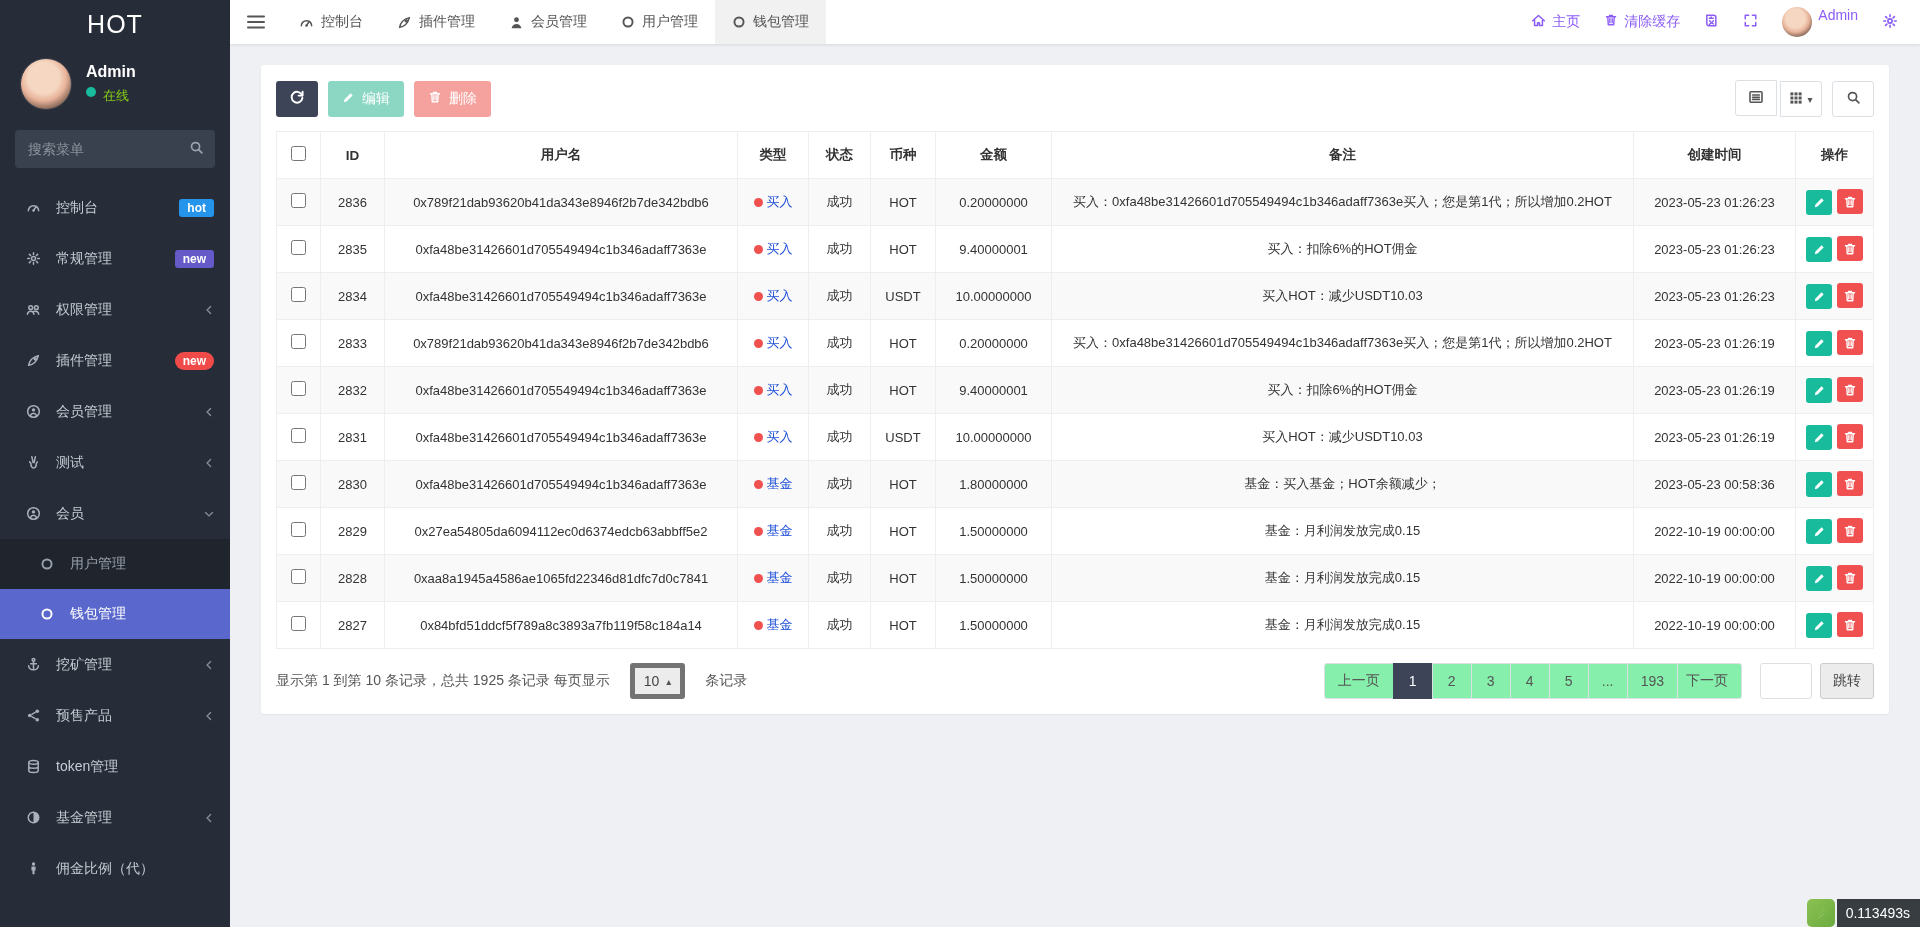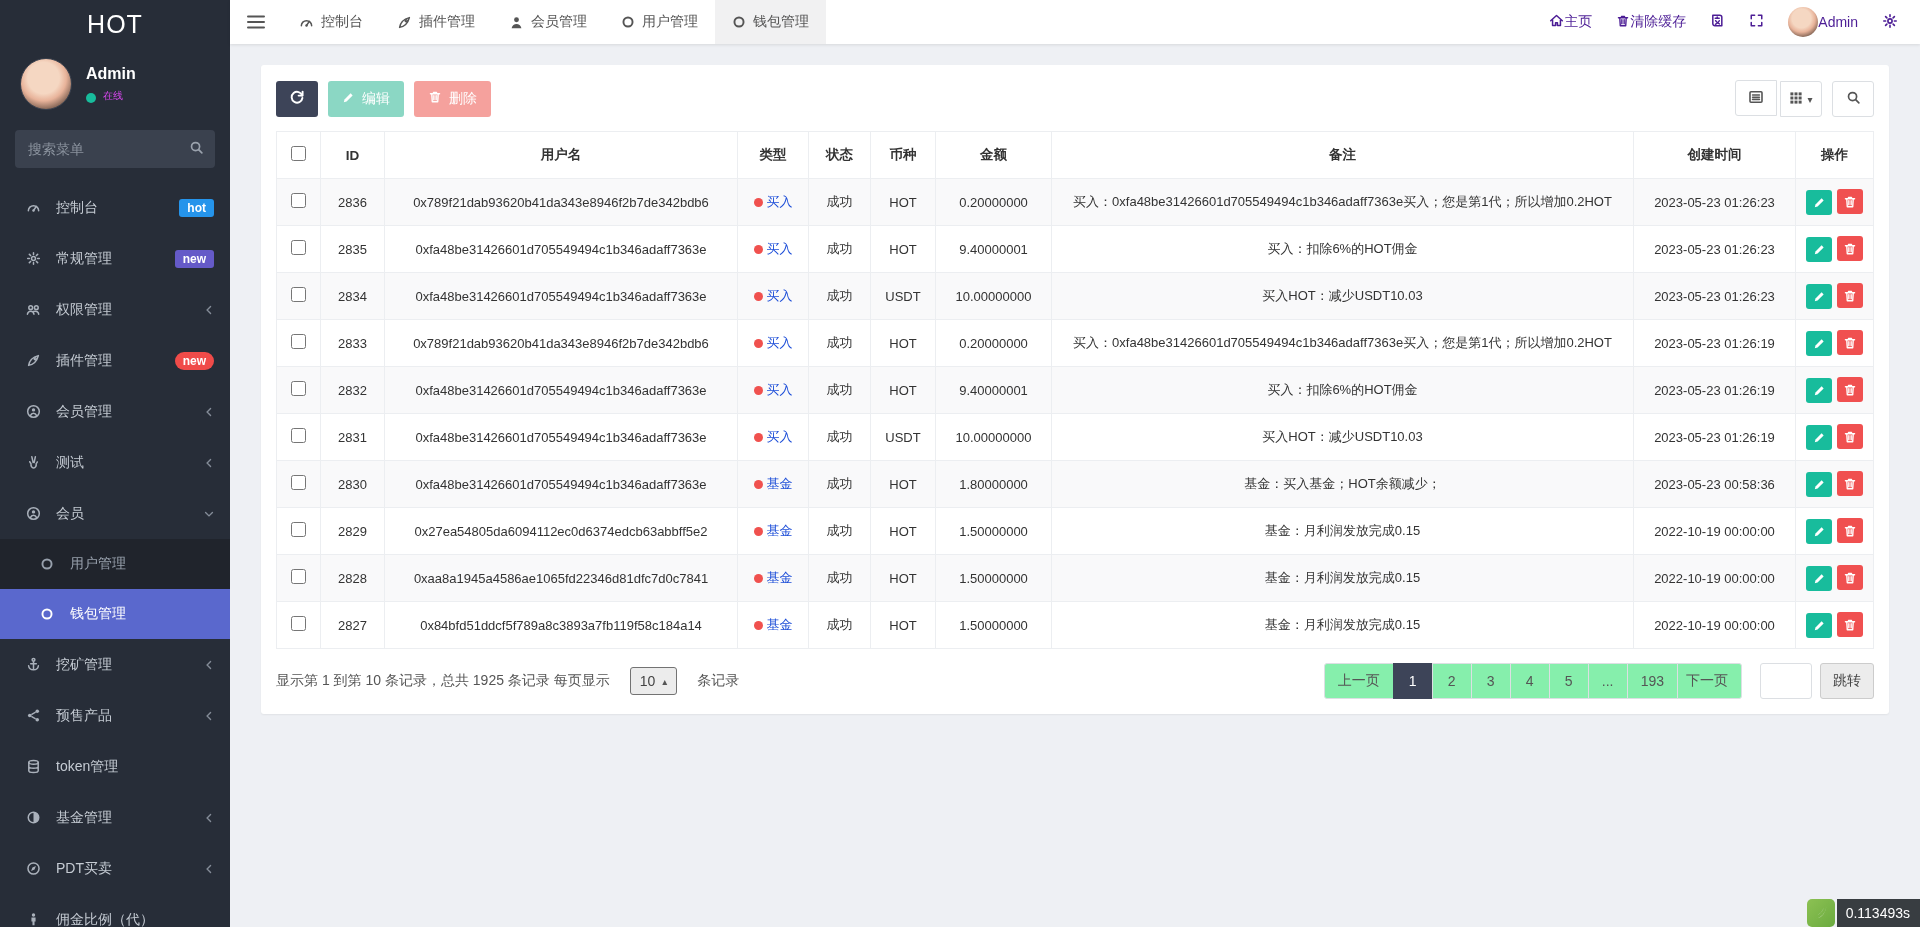--- a/index.html
+++ b/index.html
@@ -7,21 +7,21 @@
   body { font-family:"Liberation Sans","DejaVu Sans",sans-serif; background:#eef0f4; color:#333; }
   .app { display:flex; width:100%; height:100%; }
 
   
   .sidebar { width:230px; min-width:230px; height:100%; background:#272d38; color:#c5cbd3; overflow:hidden; }
   .logo { height:48px; line-height:48px; text-align:center; color:#fff; font-size:25px; font-weight:500; letter-spacing:1px; }
   .profile { display:flex; align-items:center; padding:10px 20px 16px 20px; }
   .avatar { width:52px; height:52px; border-radius:50%; background:radial-gradient(circle at 45% 38%, #f5d7c2 0 38%, #e8b39a 55%, #8a6a5a 75%, #5c4a44 100%); border:1px solid #3a414e; }
   .pinfo { margin-left:14px; }
   .pname { color:#fff; font-weight:bold; font-size:16px; margin-bottom:6px; }
-  .pstatus { font-size:10px; color:#d946ef; display:flex; align-items:flex-end; }
+  .pstatus { font-size:13px; color:#84cc16; display:flex; align-items:flex-start; }
   .dot { width:10px; height:10px; border-radius:50%; background:#18bc9c; display:inline-block; margin-right:7px; }
   .msearch { position:relative; margin:4px 15px 14px 15px; }
   .msearch input { width:100%; height:38px; background:#3a414e; border:none; border-radius:4px; color:#cfd5dc; font-size:14px; padding:0 36px 0 13px; outline:none; font-family:inherit; }
   .msearch input::placeholder { color:#8b939e; }
   .msearch .sic { position:absolute; right:11px; top:10px; color:#9aa2ad; }
   .mitem { display:flex; align-items:center; height:51px; padding:0 16px 0 26px; font-size:14px; color:#c5cbd3; cursor:pointer; }
   .mic { width:24px; color:#aab1bb; display:inline-flex; align-items:center; }
   .mlabel { margin-left:6px; }
   .badge { margin-left:auto; font-size:12px; font-weight:bold; color:#fff; padding:2px 8px; border-radius:3px; }
   .badge.pill { border-radius:10px; }
@@ -34,21 +34,21 @@
 
   
   .main { flex:1; display:flex; flex-direction:column; min-width:0; }
   .topbar { height:44px; background:#fff; display:flex; align-items:stretch; box-shadow:0 1px 3px rgba(0,0,0,.1); position:relative; z-index:5; }
   .burger { width:52px; border:none; background:none; color:#555; cursor:pointer; display:flex; align-items:center; justify-content:center; }
   .tabs { display:flex; }
   .tab { display:flex; align-items:center; gap:7px; padding:0 17px; font-size:14px; color:#555; cursor:pointer; }
   .tab .mic { color:#555; width:auto; }
   .tab.active { background:#f1f1f2; }
   .tright { margin-left:auto; display:flex; align-items:center; gap:24px; padding-right:22px; color:#555; font-size:14px; }
-  .titem { display:flex; align-items:center; color:#4c1d95; cursor:pointer; text-decoration:none; }
+  .titem { display:flex; gap:6px; color:#8b5cf6; cursor:pointer; text-decoration:none; }
   .tavatar { width:30px; height:30px; border-radius:50%; background:radial-gradient(circle at 45% 38%, #f5d7c2 0 38%, #e8b39a 55%, #8a6a5a 75%, #5c4a44 100%); }
 
   .content { flex:1; padding:21px 31px; overflow:hidden; }
   .card { background:#fff; border-radius:3px; box-shadow:0 1px 2px rgba(0,0,0,.06); padding:15px; }
 
   
   .toolbar { display:flex; align-items:center; margin-bottom:14px; }
   .btn { border:none; border-radius:3px; color:#fff; font-size:14px; font-family:inherit; cursor:pointer; display:inline-flex; align-items:center; gap:7px; }
   .btn-refresh { background:#3d4458; width:42px; height:36px; justify-content:center; }
   .btn-edit { background:#4ec3a6; opacity:.65; height:36px; padding:0 14px; margin-left:10px; }
@@ -71,21 +71,21 @@
   .type-red { color:#1d4ed8; }
   .tdot { display:inline-block; width:9px; height:9px; border-radius:50%; background:#f0514e; margin-right:4px; vertical-align:middle; }
   .opbtn { border:none; border-radius:3px; width:26px; height:25px; color:#fff; cursor:pointer; display:inline-flex; align-items:center; justify-content:center; }
   .op-edit { background:#18bc9c; }
   .op-del { background:#f05050; margin-left:5px; }
   input[type=checkbox]{ width:15px; height:15px; cursor:pointer; }
 
   
   .pagerow { display:flex; align-items:center; margin-top:14px; font-size:14px; color:#555; }
   .psummary { display:flex; align-items:center; gap:16px; }
-  .perpage { background:#ececec; border:1px solid #737373; border-radius:3px; padding:5px 9px; display:inline-flex; align-items:center; gap:7px; cursor:pointer; color:#444; margin:0 4px; }
+  .perpage { background:#ececec; border:5px solid #737373; border-radius:3px; padding:5px 9px; display:inline-flex; align-items:center; gap:7px; cursor:pointer; color:#444; margin:0 4px; }
   .pager { margin-left:auto; display:flex; align-items:center; }
   .pgbtn { min-width:40px; height:36px; padding:0 13px; background:#86efac; border:1px solid #dcdfe3; color:#555; display:inline-flex; align-items:center; justify-content:center; cursor:pointer; margin-left:-1px; font-size:14px; }
   .pgbtn:first-child { border-radius:3px 0 0 3px; margin-left:0; }
   .pgbtn.lastpg { border-radius:0 3px 3px 0;padding-left:8px; }
   .pgbtn.active { background:#3d4458; border-color:#3d4458; color:#fff; }
   .jumpin { width:52px; height:36px; border:1px solid #dcdfe3; border-radius:3px; margin-left:18px; padding:0 6px; font-size:14px; outline:none; font-family:inherit; }
   .jumpbtn { height:36px; padding:0 12px; background:#ececec; border:1px solid #ccc; border-radius:3px; margin-left:8px; color:#444; font-size:14px; font-family:inherit; cursor:pointer; }
 
   
   .exec { position:fixed; right:0; bottom:0; display:flex; align-items:flex-end; z-index:20; }
@@ -264,34 +264,20 @@
           <span class="mlabel">token管理</span>
         </div>
         <div class="mitem">
           <span class="mic">
             <svg width="15" height="15" viewBox="0 0 16 16">
               <circle cx="8" cy="8" r="5.6" fill="none" stroke="currentColor" stroke-width="1.6" stroke-linecap="round" stroke-linejoin="round"></circle>
               <path d="M8 2.4v11.2A5.6 5.6 0 0 0 8 2.4z" fill="currentColor"></path>
             </svg>
           </span>
           <span class="mlabel">基金管理</span>
-          <span class="chev">
-            <svg width="10" height="10" viewBox="0 0 16 16">
-              <path d="M10.5 2.5 5 8l5.5 5.5" fill="none" stroke="currentColor" stroke-width="2.2" stroke-linecap="round"></path>
-            </svg>
-          </span>
-        </div>
-        <div class="mitem">
-          <span class="mic">
-            <svg width="15" height="15" viewBox="0 0 16 16">
-              <circle cx="8" cy="8" r="5.9" fill="none" stroke="currentColor" stroke-width="1.6" stroke-linecap="round" stroke-linejoin="round"></circle>
-              <path d="M10.6 5.4 9.1 9.1 5.4 10.6 6.9 6.9z" fill="currentColor"></path>
-            </svg>
-          </span>
-          <span class="mlabel">PDT买卖</span>
           <span class="chev">
             <svg width="10" height="10" viewBox="0 0 16 16">
               <path d="M10.5 2.5 5 8l5.5 5.5" fill="none" stroke="currentColor" stroke-width="2.2" stroke-linecap="round"></path>
             </svg>
           </span>
         </div>
         <div class="mitem">
           <span class="mic">
             <svg width="15" height="15" viewBox="0 0 16 16">
               <circle cx="8" cy="3.2" r="1.8" fill="currentColor"></circle>

